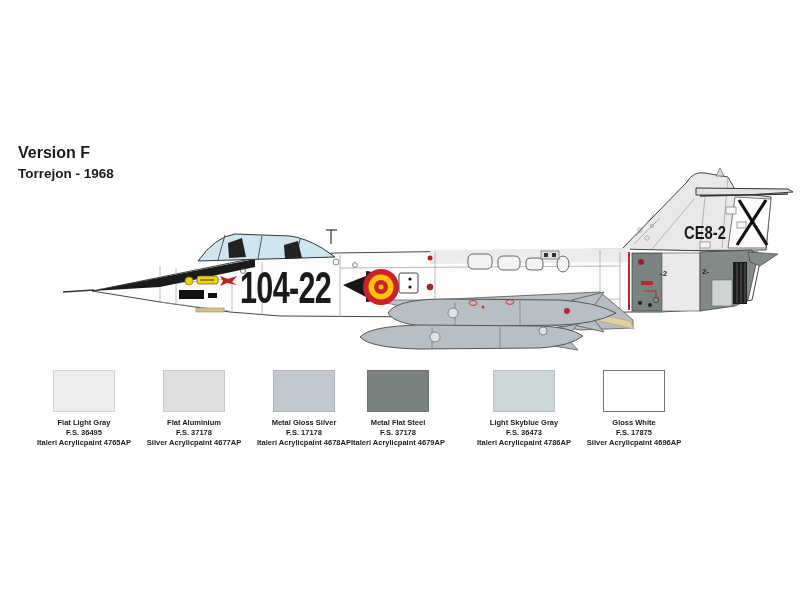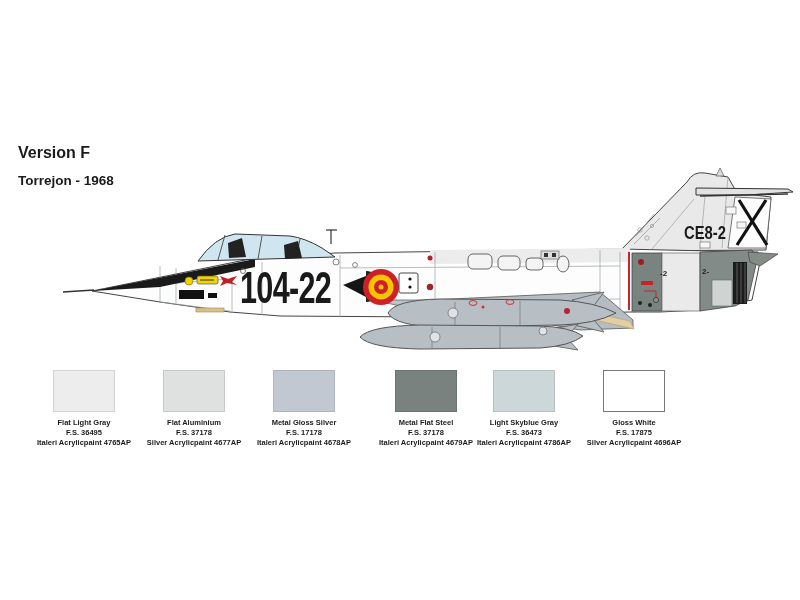--- a/index.html
+++ b/index.html
@@ -1,21 +1,21 @@
 <!DOCTYPE html>
 <html><head>
 <meta charset="utf-8">
 <style>
   html,body{margin:0;padding:0;background:#ffffff;}
   .sheet{
     position:relative;width:800px;height:600px;background:#ffffff;overflow:hidden;
     font-family:"Liberation Sans", sans-serif;color:#1a1a1a;
   }
   .header{position:absolute;left:18px;top:144px;line-height:18px;}
-  .header .version{font-size:16px;font-weight:bold;margin-bottom:10px;}
+  .header .version{font-size:16px;font-weight:bold;margin-bottom:3px;}
   .header .sub{font-size:13.5px;font-weight:bold;}
   .art{position:absolute;left:0;top:0;}
   .swatch-row{position:absolute;left:0;top:370px;width:644px;height:90px;}
   .swatch{position:absolute;width:150px;text-align:center;}
   .swatch .box{
     width:62px;height:42px;margin:0 auto 6px auto;
     border:1px solid rgba(0,0,0,0.10);box-sizing:border-box;
   }
   .swatch.white-box .box{border:1px solid #777;}
   .swatch .name,.swatch .fs,.swatch .paint{
@@ -212,21 +212,21 @@
       <div class="paint">Silver Acrylicpaint 4677AP</div>
     </div>
 
     <div class="swatch" style="left:229px">
       <div class="box" style="background: rgb(194, 200, 210);"></div>
       <div class="name">Metal Gloss Silver</div>
       <div class="fs">F.S. 17178</div>
       <div class="paint">Italeri Acrylicpaint 4678AP</div>
     </div>
 
-    <div class="swatch" style="left:351px">
+    <div class="swatch" style="left:323px">
       <div class="box" style="background: rgb(121, 130, 127);"></div>
       <div class="name">Metal Flat Steel</div>
       <div class="fs">F.S. 37178</div>
       <div class="paint">Italeri Acrylicpaint 4679AP</div>
     </div>
 
     <div class="swatch" style="left:449px">
       <div class="box" style="background: rgb(204, 215, 217);"></div>
       <div class="name">Light Skyblue Gray</div>
       <div class="fs">F.S. 36473</div>

